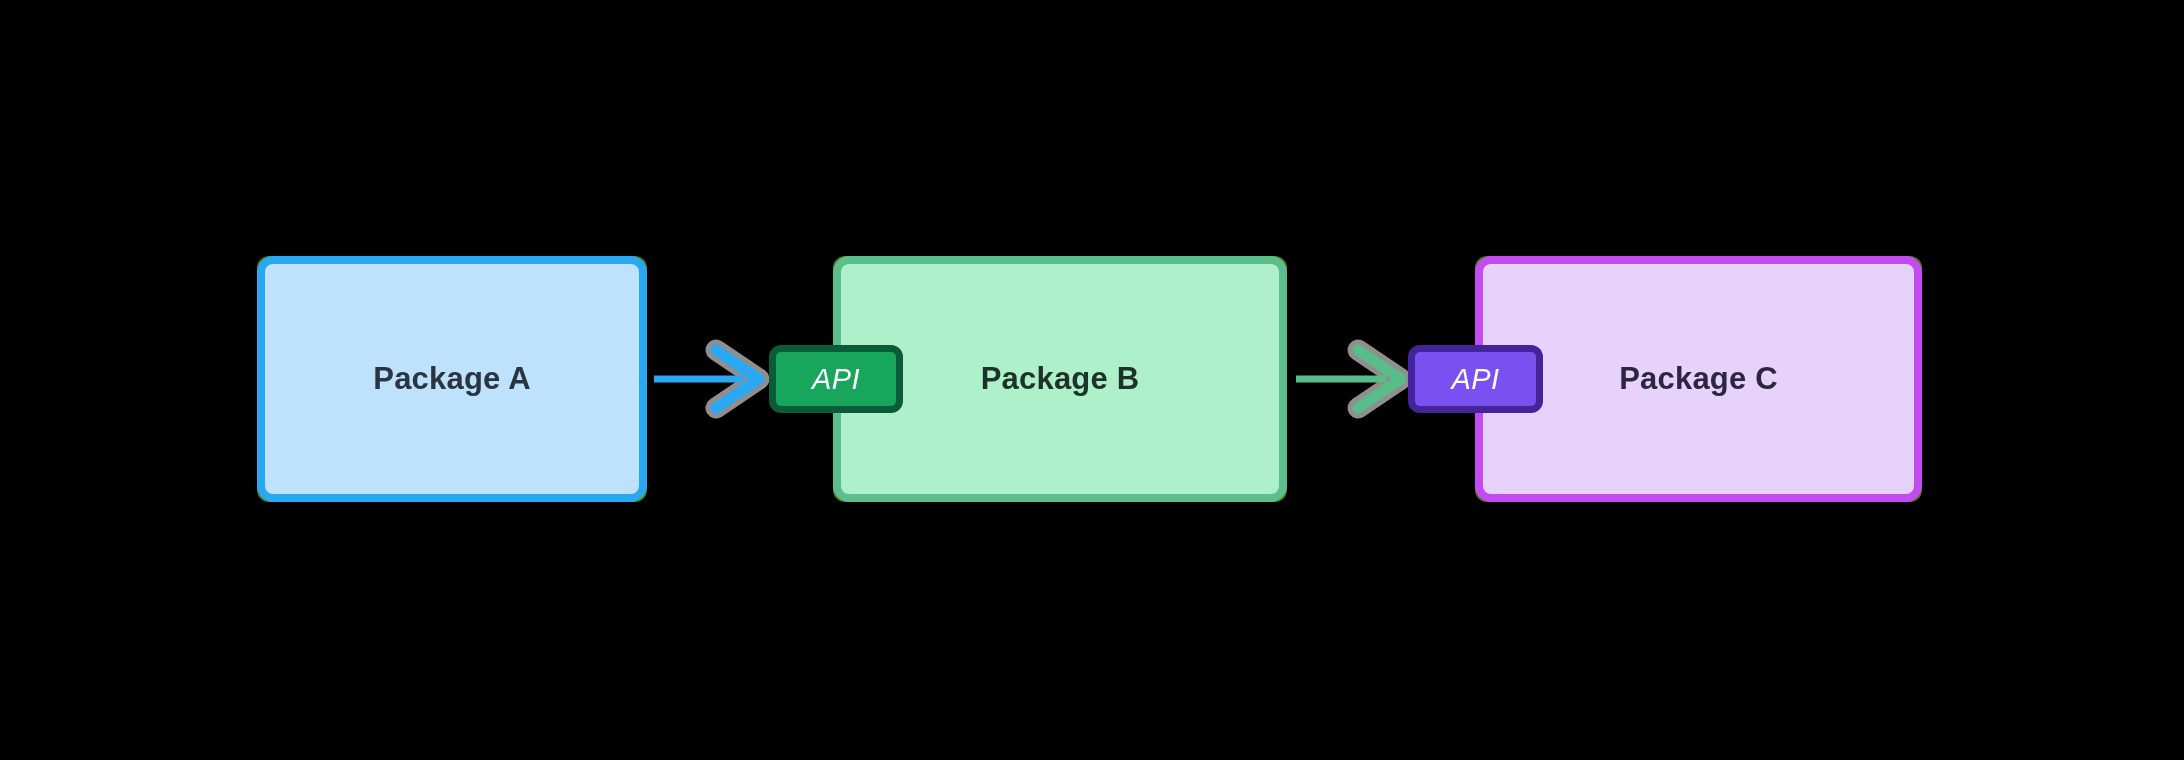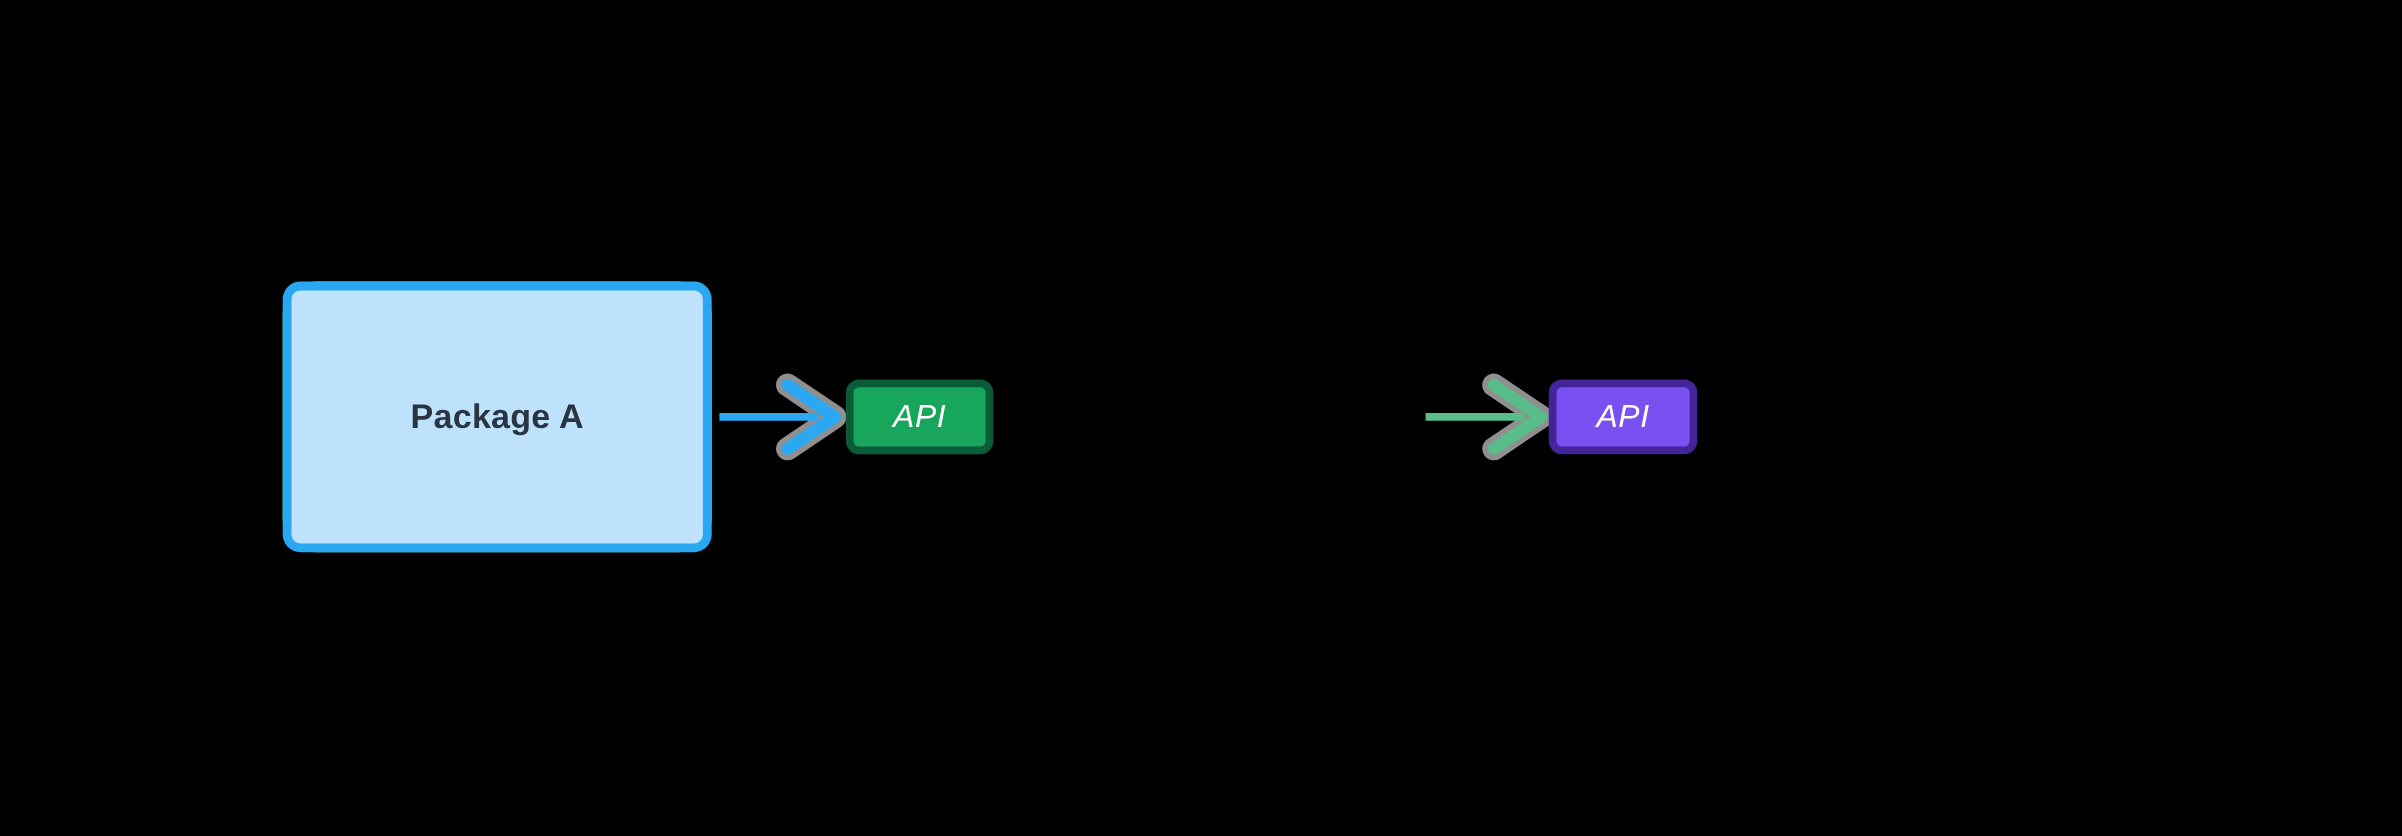--- a/index.html
+++ b/index.html
@@ -5,22 +5,22 @@
   html,body{margin:0;padding:0;background:#000;}
   body{
     width:2184px;height:760px;position:relative;overflow:hidden;
     font-family:"Liberation Sans",sans-serif;
   }
   .canvas{position:absolute;inset:0;background:#000000;}
 
   
   .node-outline{
     position:absolute;
-    background:#86efac;
-    border-radius:30px;
+    background:#4d7c0f;
+    border-radius:12px;
     z-index:2;
   }
   .node{
     position:absolute;inset:0;
     border-radius:16px;
     border:8px solid;
     display:flex;align-items:center;justify-content:center;
     box-sizing:border-box;
   }
   .node-label{
@@ -63,25 +63,35 @@
   <svg class="arrow-svg" style="left:648px;top:339px;" width="125" height="82" viewBox="0 0 125 82">
     <polyline points="68,11 111,40 68,69" fill="none" stroke="#8F8F8F" stroke-width="21" stroke-linecap="round" stroke-linejoin="round"></polyline>
     <line x1="6" y1="40" x2="96" y2="40" stroke="#2AA9F2" stroke-width="7"></line>
     <polyline points="68,11 111,40 68,69" fill="none" stroke="#2AA9F2" stroke-width="11" stroke-linecap="round" stroke-linejoin="round"></polyline>
   </svg>
 
   <div class="badge badge-green" style="left:769px;top:345px;width:134px;height:68px;">
     <span class="badge-label">API</span>
   </div>
 
+  <div class="node-outline node-b" style="left:833px;top:256px;width:454px;height:246px;">
+    <div class="node">
+      <span class="node-label">Package B</span>
+    </div>
+  </div>
 
   <svg class="arrow-svg" style="left:1289px;top:339px;" width="125" height="82" viewBox="0 0 125 82">
     <polyline points="69,11 112,40 69,69" fill="none" stroke="#8F8F8F" stroke-width="21" stroke-linecap="round" stroke-linejoin="round"></polyline>
     <line x1="7" y1="40" x2="97" y2="40" stroke="#58BD88" stroke-width="7"></line>
     <polyline points="69,11 112,40 69,69" fill="none" stroke="#58BD88" stroke-width="11" stroke-linecap="round" stroke-linejoin="round"></polyline>
   </svg>
 
   <div class="badge badge-purple" style="left:1408px;top:345px;width:135px;height:68px;">
     <span class="badge-label">API</span>
   </div>
 
+  <div class="node-outline node-c" style="left:1475px;top:256px;width:447px;height:246px;">
+    <div class="node">
+      <span class="node-label">Package C</span>
+    </div>
+  </div>
 
 </div>
 
 </body></html>

